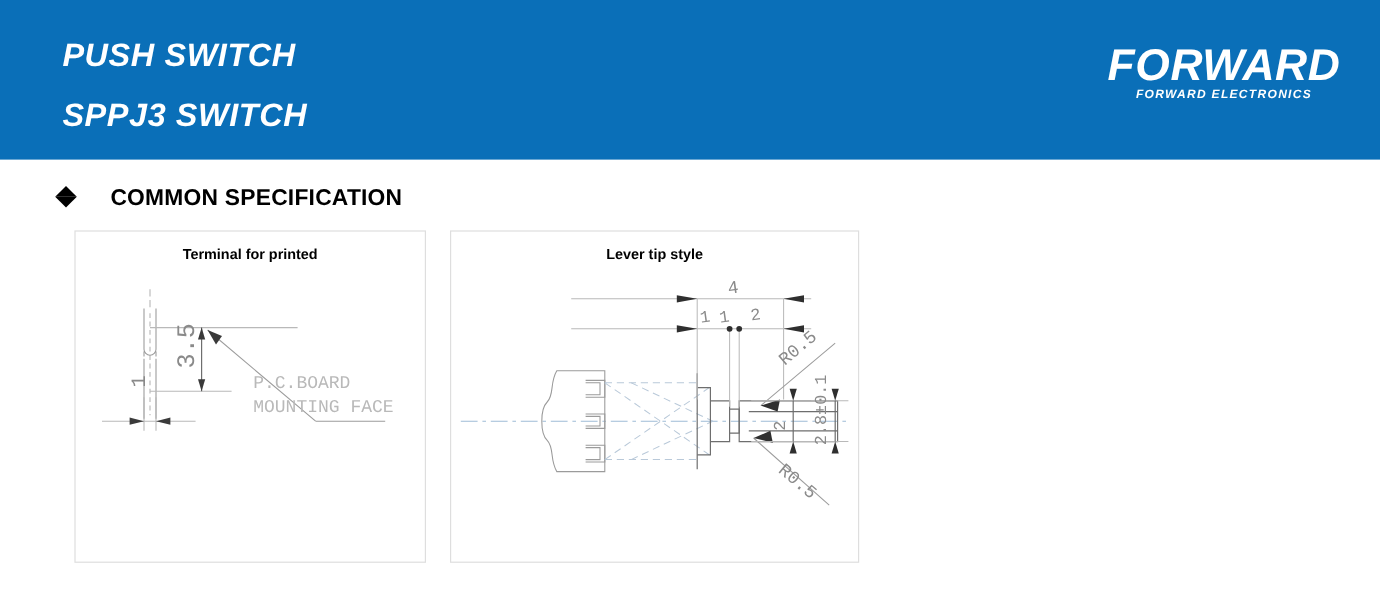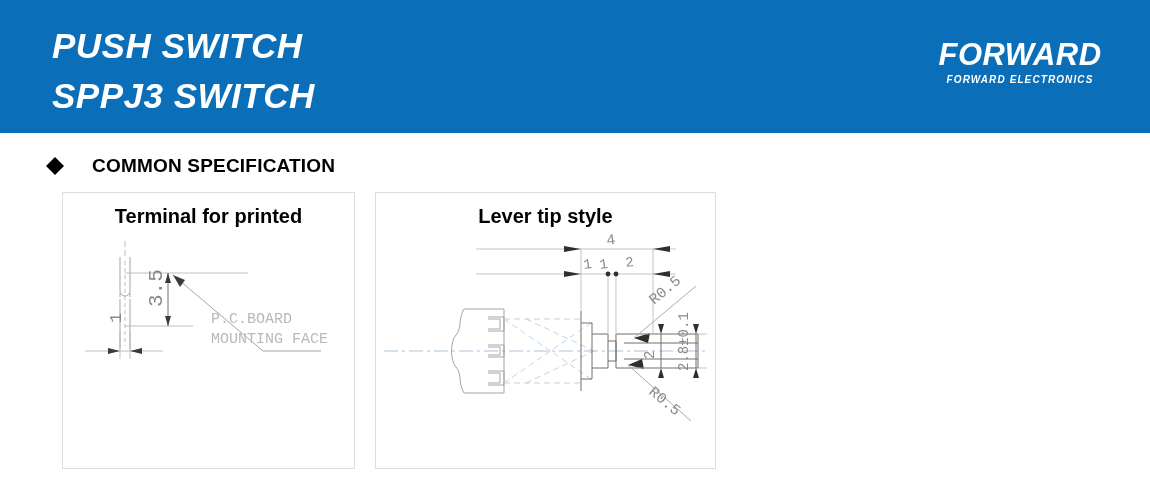--- a/index.html
+++ b/index.html
@@ -24,39 +24,39 @@
     height: 133px;
     background: #0A6FB8;
     overflow: hidden;
   }
   .header-titles {
     position: absolute;
     left: 52px;
     top: 21px;
   }
   .header-title {
-    font-size: 35px;
+    font-size: 27px;
     font-weight: bold;
     font-style: italic;
     color: #ffffff;
     letter-spacing: 0.5px;
     line-height: 50px;
     white-space: nowrap;
   }
 
   
   .logo {
     position: absolute;
     right: 30px;
     top: 38px;
     width: 200px;
     text-align: center;
   }
   .logo-main {
-    font-size: 31px;
+    font-size: 37px;
     font-weight: bold;
     font-style: italic;
     color: #ffffff;
     letter-spacing: 0.5px;
     line-height: 34px;
     white-space: nowrap;
   }
   .logo-sub {
     font-size: 10px;
     font-weight: bold;
@@ -66,21 +66,20 @@
     line-height: 16px;
     white-space: nowrap;
   }
 
   
   .section-heading {
     position: absolute;
     left: 46px;
     top: 155px;
     display: flex;
-    align-items: center;
   }
   .diamond-bullet {
     width: 0;
     height: 0;
     border: 9px solid transparent;
     border-bottom-color: #000;
     position: relative;
     top: -9px;
     margin-right: 28px;
   }
@@ -111,21 +110,21 @@
   }
   .panel-left  { left: 62px;  top: 192px; width: 293px; height: 277px; }
   .panel-right { left: 375px; top: 192px; width: 341px; height: 277px; padding-left: 28px; }
 
   .panel-title {
     position: absolute;
     left: 0;
     top: 12px;
     width: 100%;
     text-align: center;
-    font-size: 20px;
+    font-size: 12px;
     font-weight: bold;
     color: #000000;
   }
   .panel-figure {
     position: absolute;
     left: 0;
     top: 38px;
     width: 100%;
   }
   svg { display: block; }

